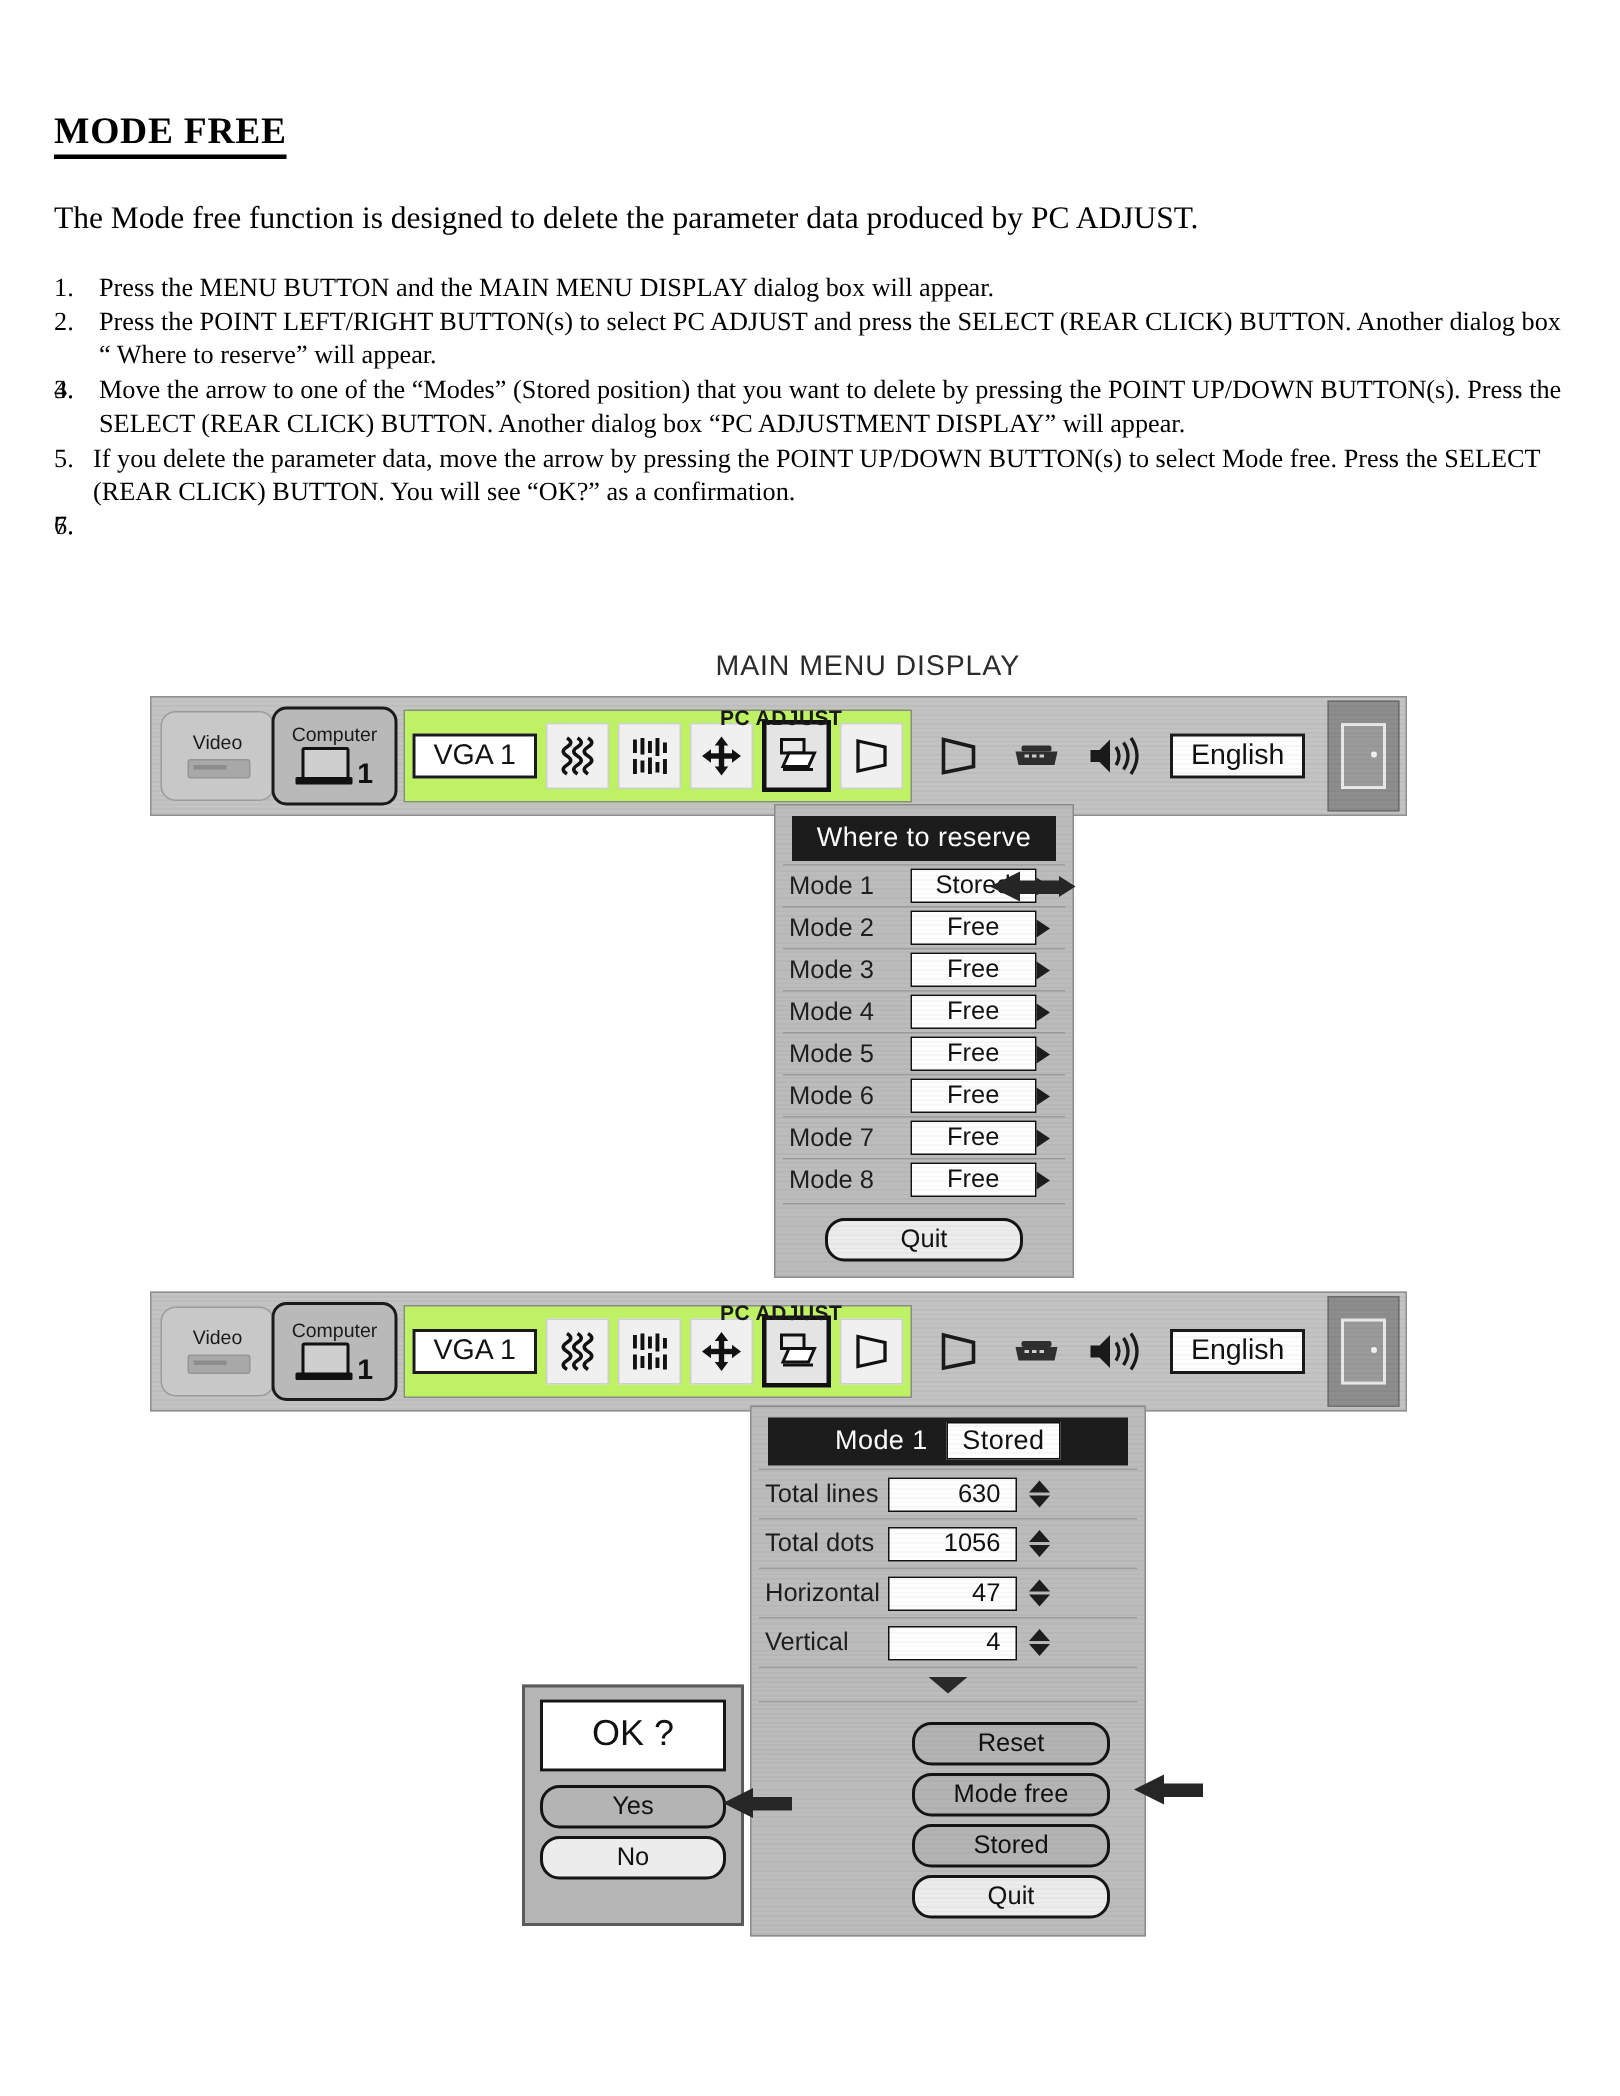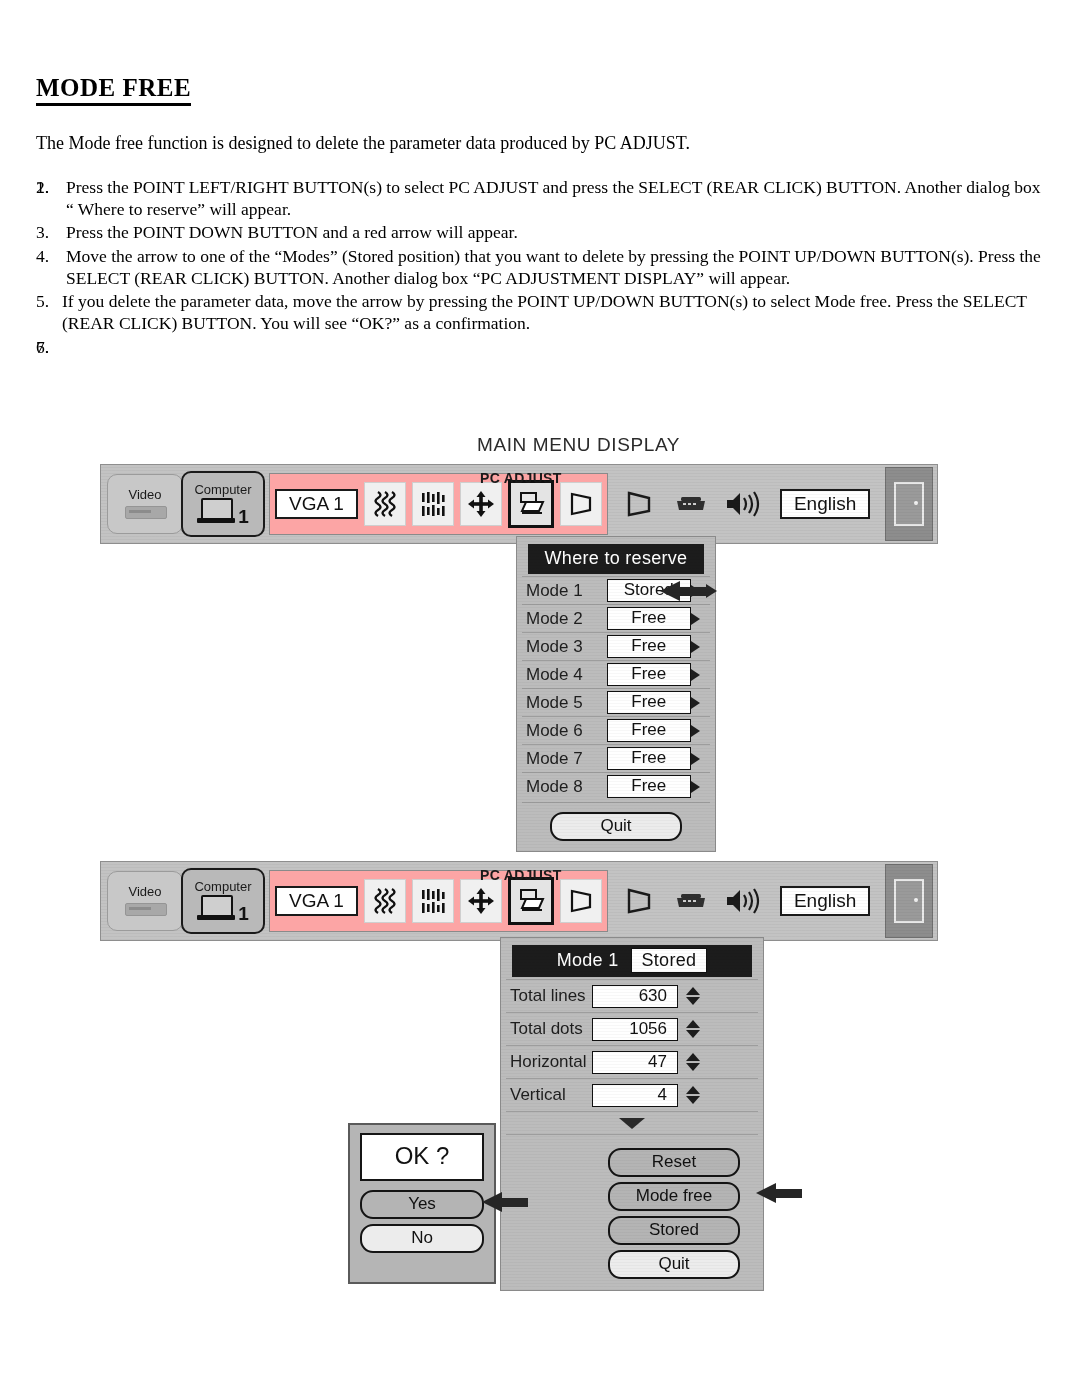--- a/index.html
+++ b/index.html
@@ -29,21 +29,21 @@
     font-size: 25px;
     font-weight: bold;
     letter-spacing: 0.5px;
     margin: 0 0 0 0;
     display: inline-block;
     border-bottom: 3px solid #000;
     padding-bottom: 1px;
     line-height: 1.1;
   }
   .intro {
-    font-size: 18px;
+    font-size: 21px;
     margin-top: 26px;
     line-height: 1.25;
   }
   ol.steps {
     list-style: none;
     margin: 22px 0 0 0;
     padding: 0;
     font-size: 17.5px;
   }
   ol.steps li {
@@ -144,21 +144,21 @@
     position:absolute; left:0; top:20px; width:38px; height:5px;
     background:#111; border-radius:1px;
   }
   .src-tab .tab-num {
     font-family:"Liberation Sans", sans-serif;
     font-size: 19px; font-weight: bold; color:#111; line-height:1;
   }
 
   
   .osd-inner {
-    background: #fca5a5;
+    background: #bef264;
     border: 1px solid #8a8a8a;
     height: 60px;
     display: flex;
     align-items: center;
     margin-left: 4px;
     padding: 0 5px;
     position: relative;
     z-index: 1;
   }
   .value-field {
@@ -377,28 +377,28 @@
 </style>
 </head>
 <body>
 
 <div class="doc">
   <h1 class="page-title">MODE FREE</h1>
   <p class="intro">The Mode free function is designed to delete the parameter data produced by PC ADJUST.</p>
   <ol class="steps">
     <li>
       <span class="num">1.</span>
+      <span>Press the MENU BUTTON and the MAIN MENU DISPLAY dialog box will appear.</span>
     </li>
     <li>
       <span class="num">2.</span>
       <span>Press the POINT LEFT/RIGHT BUTTON(s) to select PC ADJUST and press the SELECT (REAR CLICK) BUTTON. Another dialog box “ Where to reserve” will appear.</span>
     </li>
     <li>
       <span class="num">3.</span>
-      <span>Press the POINT DOWN BUTTON and a red arrow will appear.</span>
     </li>
     <li>
       <span class="num">4.</span>
       <span>Move the arrow to one of the “Modes” (Stored position) that you want to delete by pressing the POINT UP/DOWN BUTTON(s). Press the SELECT (REAR CLICK) BUTTON. Another dialog box “PC ADJUSTMENT DISPLAY” will appear.</span>
     </li>
     <li class="tight">
       <span class="num">5.</span>
       <span>If you delete the parameter data, move the arrow by pressing the POINT UP/DOWN BUTTON(s) to select Mode free. Press the SELECT (REAR CLICK) BUTTON. You will see “OK?” as a confirmation.</span>
     </li>
     <li>

